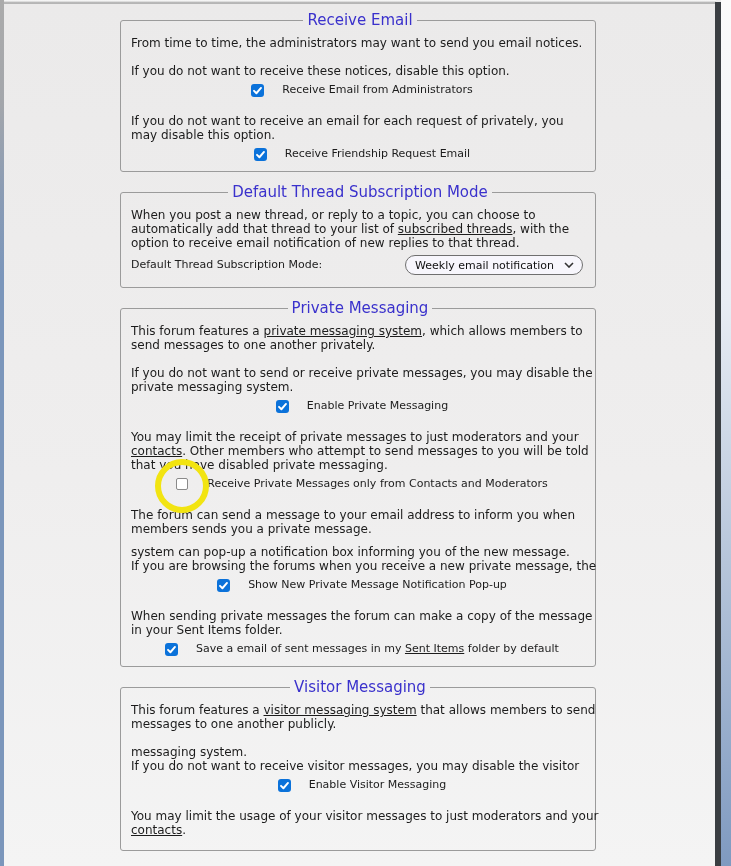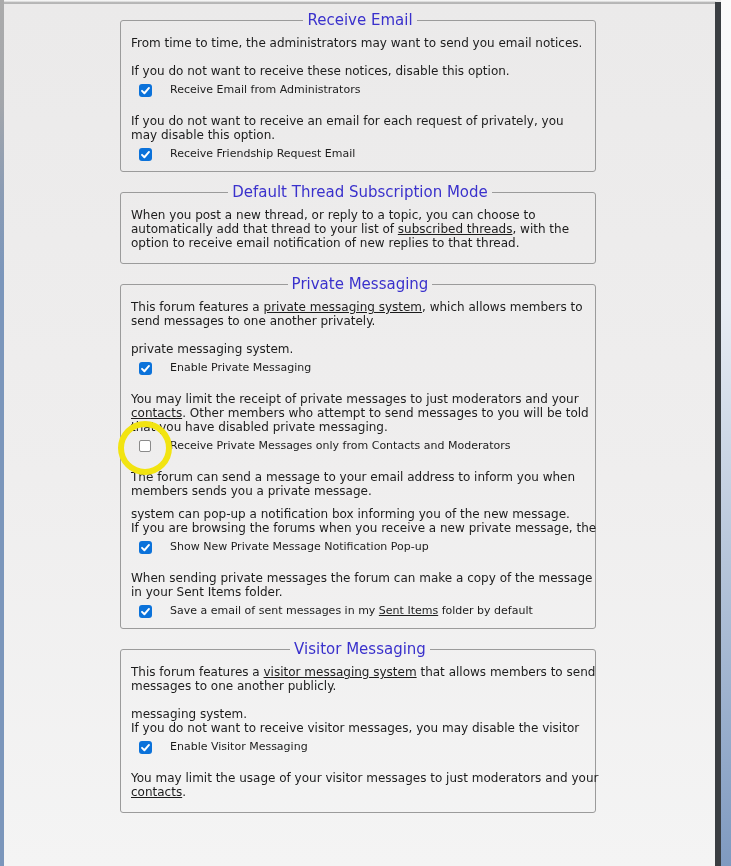--- a/index.html
+++ b/index.html
@@ -43,21 +43,21 @@
   legend {
     color:#3a31cc; font-size:15px; line-height:12px;
     padding:0 4px; margin-left:2px;text-align:center;
   }
 
   .para { margin:9px 0 14px 0; color:#1c1c1c; font-size:12px; }
   .para.tight { margin-bottom:5px; }
   .line { line-height:14px; white-space:nowrap; }
   .link { color:#1c1c1c; text-decoration:underline; cursor:pointer; }
 
-  .cb-row { display:flex; align-items:center; gap:18px; margin:0 0 17px 0; padding-left:8px; cursor:default; }
+  .cb-row { display:flex; align-items:center; gap:18px; margin:0 0 17px 0; padding-left:8px; cursor:default;justify-content:center; }
   .cb-row:last-child { margin-bottom:2px; }
   .cb { position:relative; width:13px; height:13px; flex:0 0 13px; display:flex; align-items:center; justify-content:center; box-sizing:border-box; }
   .cb.checked { background:#0b72da; border-radius:3px; }
   .cb.unchecked { background:#ffffff; border:1px solid #8a8a8a; border-radius:2px; width:12px; height:12px; flex-basis:12px; margin:0 1px 0 0; }
   .cb-label { font-size:11px; color:#1c1c1c; line-height:14px; white-space:nowrap; }
 
   .annotation-circle {
     position:absolute; left:50%; top:50%;
     width:42px; height:42px;
     transform:translate(-50%,calc(-50% + 2px));
@@ -111,28 +111,40 @@
             <span class="cb-label">Receive Friendship Request Email</span>
           </label>
         </fieldset>
         <fieldset>
           <legend>Default Thread Subscription Mode</legend>
           <div class="para tight">
             <div class="line"><span>When you post a new thread, or reply to a topic, you can choose to</span></div>
             <div class="line"><span>automatically add that thread to your list of </span><a class="link">subscribed threads</a><span>, with the</span></div>
             <div class="line"><span>option to receive email notification of new replies to that thread.</span></div>
           </div>
+          <div class="select-row">
+            <span class="select-label">Default Thread Subscription Mode:</span>
+            <div class="select">
+              <span>Weekly email notification</span>
+              <span class="chev">
+                <svg width="10" height="6" viewBox="0 0 10 6">
+                  <path d="M1 1 L5 5 L9 1" fill="none" stroke="#333333" stroke-width="1.6"></path>
+                </svg>
+              </span>
+            </div>
+          </div>
         </fieldset>
         <fieldset>
           <legend>Private Messaging</legend>
           <div class="para">
             <div class="line"><span>This forum features a </span><a class="link">private messaging system</a><span>, which allows members to</span></div>
             <div class="line"><span>send messages to one another privately.</span></div>
           </div>
           <div class="para tight">
+            <div class="line"><span>If you do not want to send or receive private messages, you may disable the</span></div>
             <div class="line"><span>private messaging system.</span></div>
           </div>
           <label class="cb-row">
             <span class="cb checked">
               <svg viewBox="0 0 12 12" width="11" height="11">
                 <path d="M2.2 6.4 L4.8 9 L9.8 3.2" fill="none" stroke="#ffffff" stroke-width="2.1" stroke-linecap="round" stroke-linejoin="round"></path>
               </svg>
             </span>
             <span class="cb-label">Enable Private Messaging</span>
           </label>

